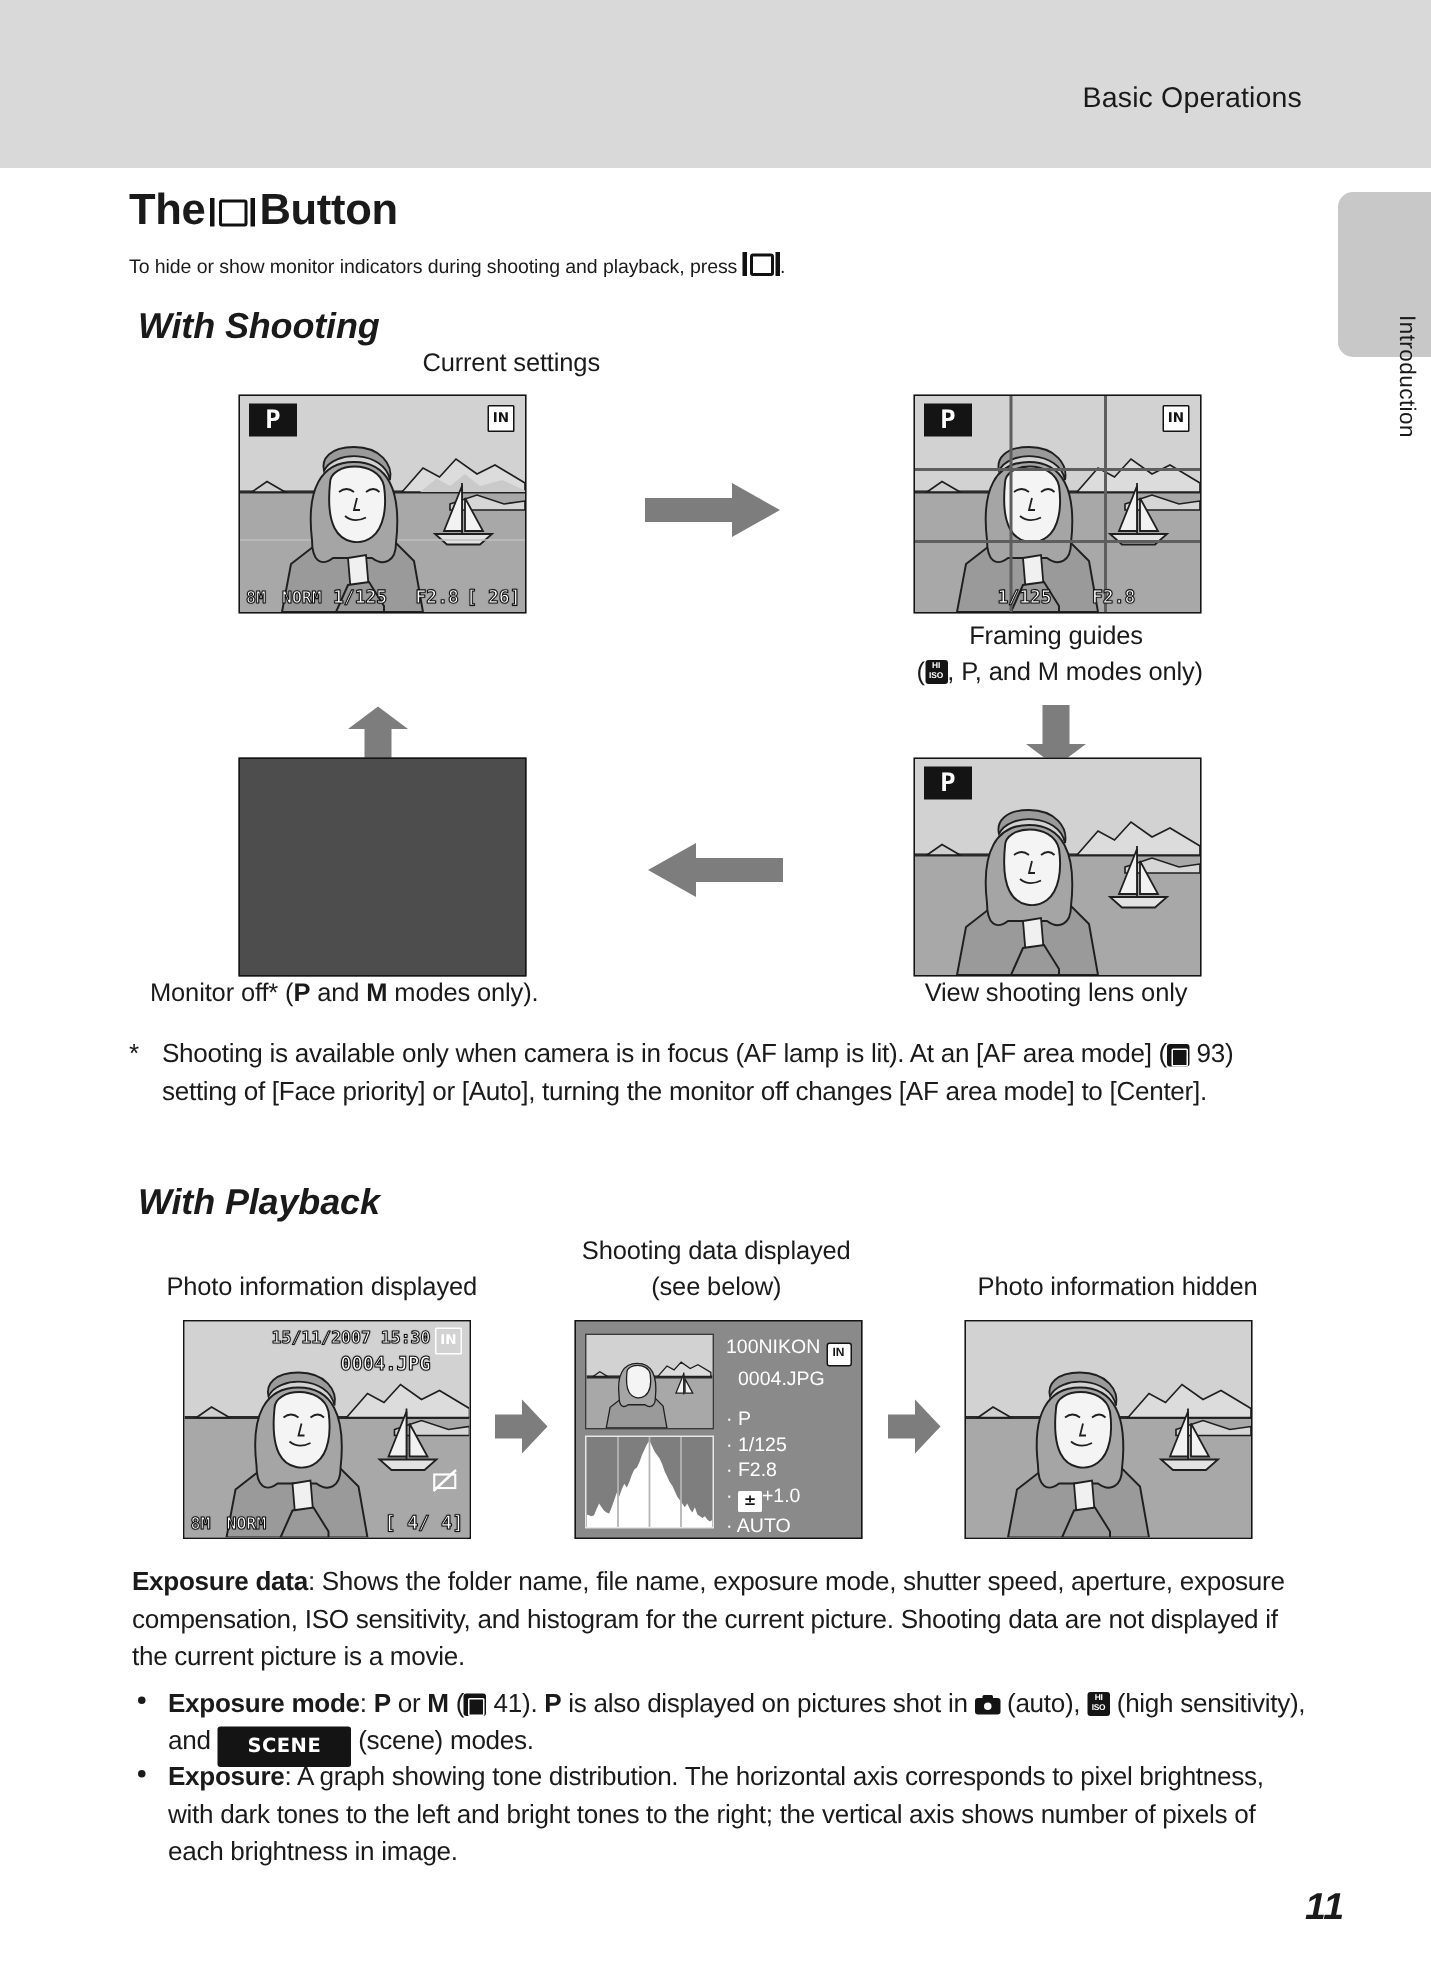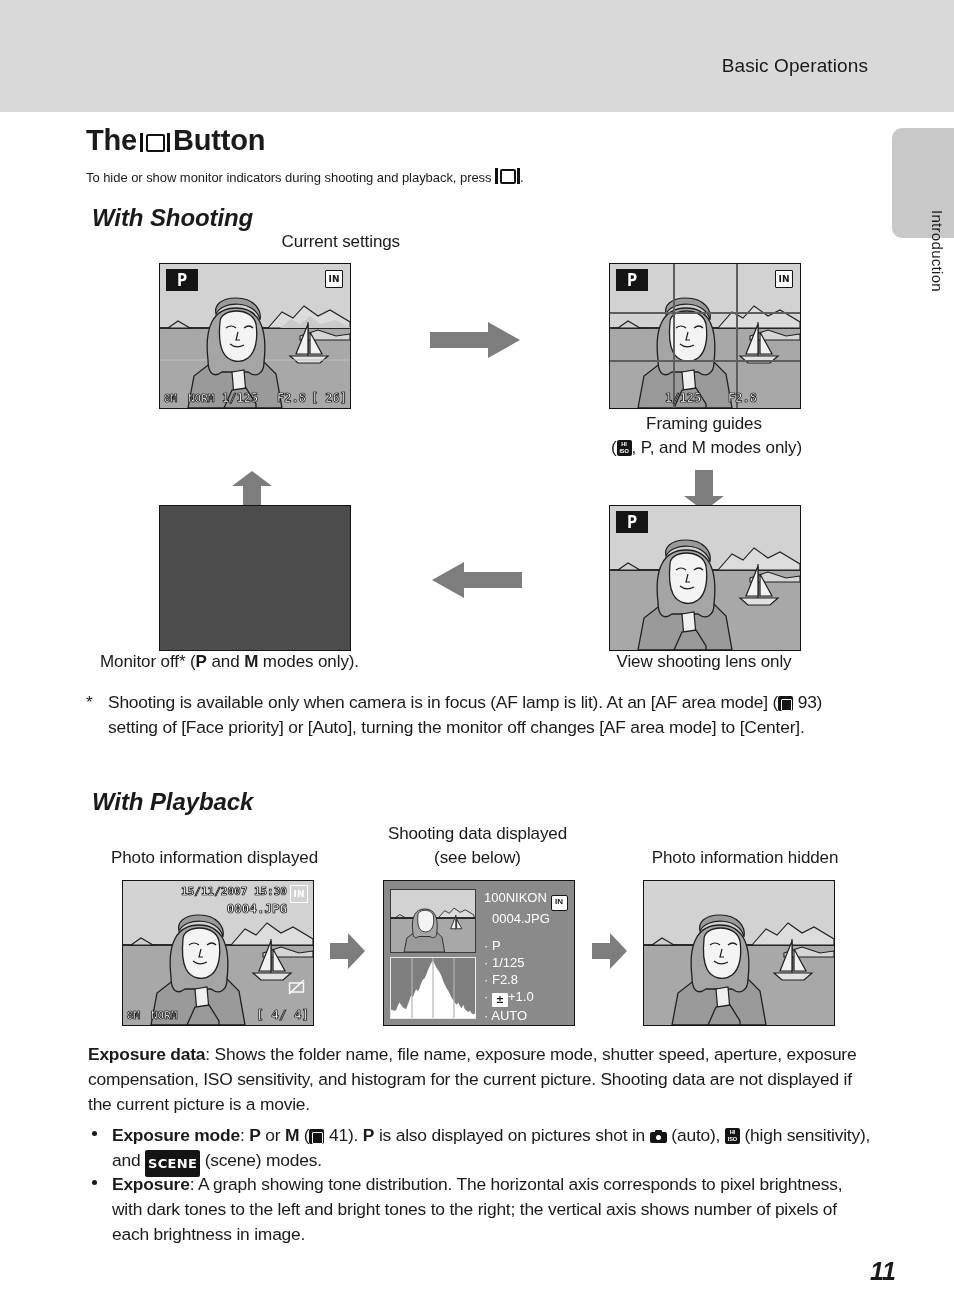--- a/index.html
+++ b/index.html
@@ -79,21 +79,21 @@
   .foot .ftxt{display:block;margin-left:22px;}
 
   
   .ico-hiso{display:inline-block;width:15px;height:16px;background:#141414;color:#fff;border-radius:2px;
             vertical-align:-3px;position:relative;}
   .ico-hiso s{position:absolute;left:0;top:1px;width:15px;height:6px;line-height:6px;text-align:center;
               font-size:5.6px;font-weight:bold;text-decoration:none;font-family:"Liberation Sans",sans-serif;}
   .ico-hiso u{position:absolute;left:0;top:8px;width:15px;height:7px;line-height:7px;text-align:center;
               font-size:5.6px;font-weight:bold;text-decoration:none;font-family:"Liberation Sans",sans-serif;}
   .ico-scene{display:inline-block;background:#141414;color:#fff;font-size:13px;font-weight:bold;
-             padding:1px 3px;border-radius:2px;vertical-align:-2px;letter-spacing:.3px;
+             padding:1px 20px;border-radius:2px;vertical-align:-2px;letter-spacing:.3px;
              font-family:"DejaVu Sans",sans-serif;}
   .ico-cam{display:inline-block;width:17px;height:13px;position:relative;vertical-align:-2px;}
   .ico-cam b{position:absolute;left:0;bottom:0;width:17px;height:11px;background:#141414;border-radius:2px;}
   .ico-cam i{position:absolute;left:5px;top:0;width:7px;height:3px;background:#141414;border-radius:1px 1px 0 0;}
   .ico-cam s{position:absolute;left:6.2px;bottom:3px;width:5px;height:5px;border-radius:50%;background:#fff;}
   .ico-book{display:inline-block;width:15px;height:15px;background:#141414;color:#fff;border-radius:2px;
             vertical-align:-3px;position:relative;}
   .ico-book:after{content:"";position:absolute;left:3px;top:2.5px;width:9px;height:10px;
                   border:1.6px solid #fff;border-radius:1px;}
   .ico-ec{display:inline-block;width:16px;height:14px;background:#fff;color:#141414;font-size:10px;

